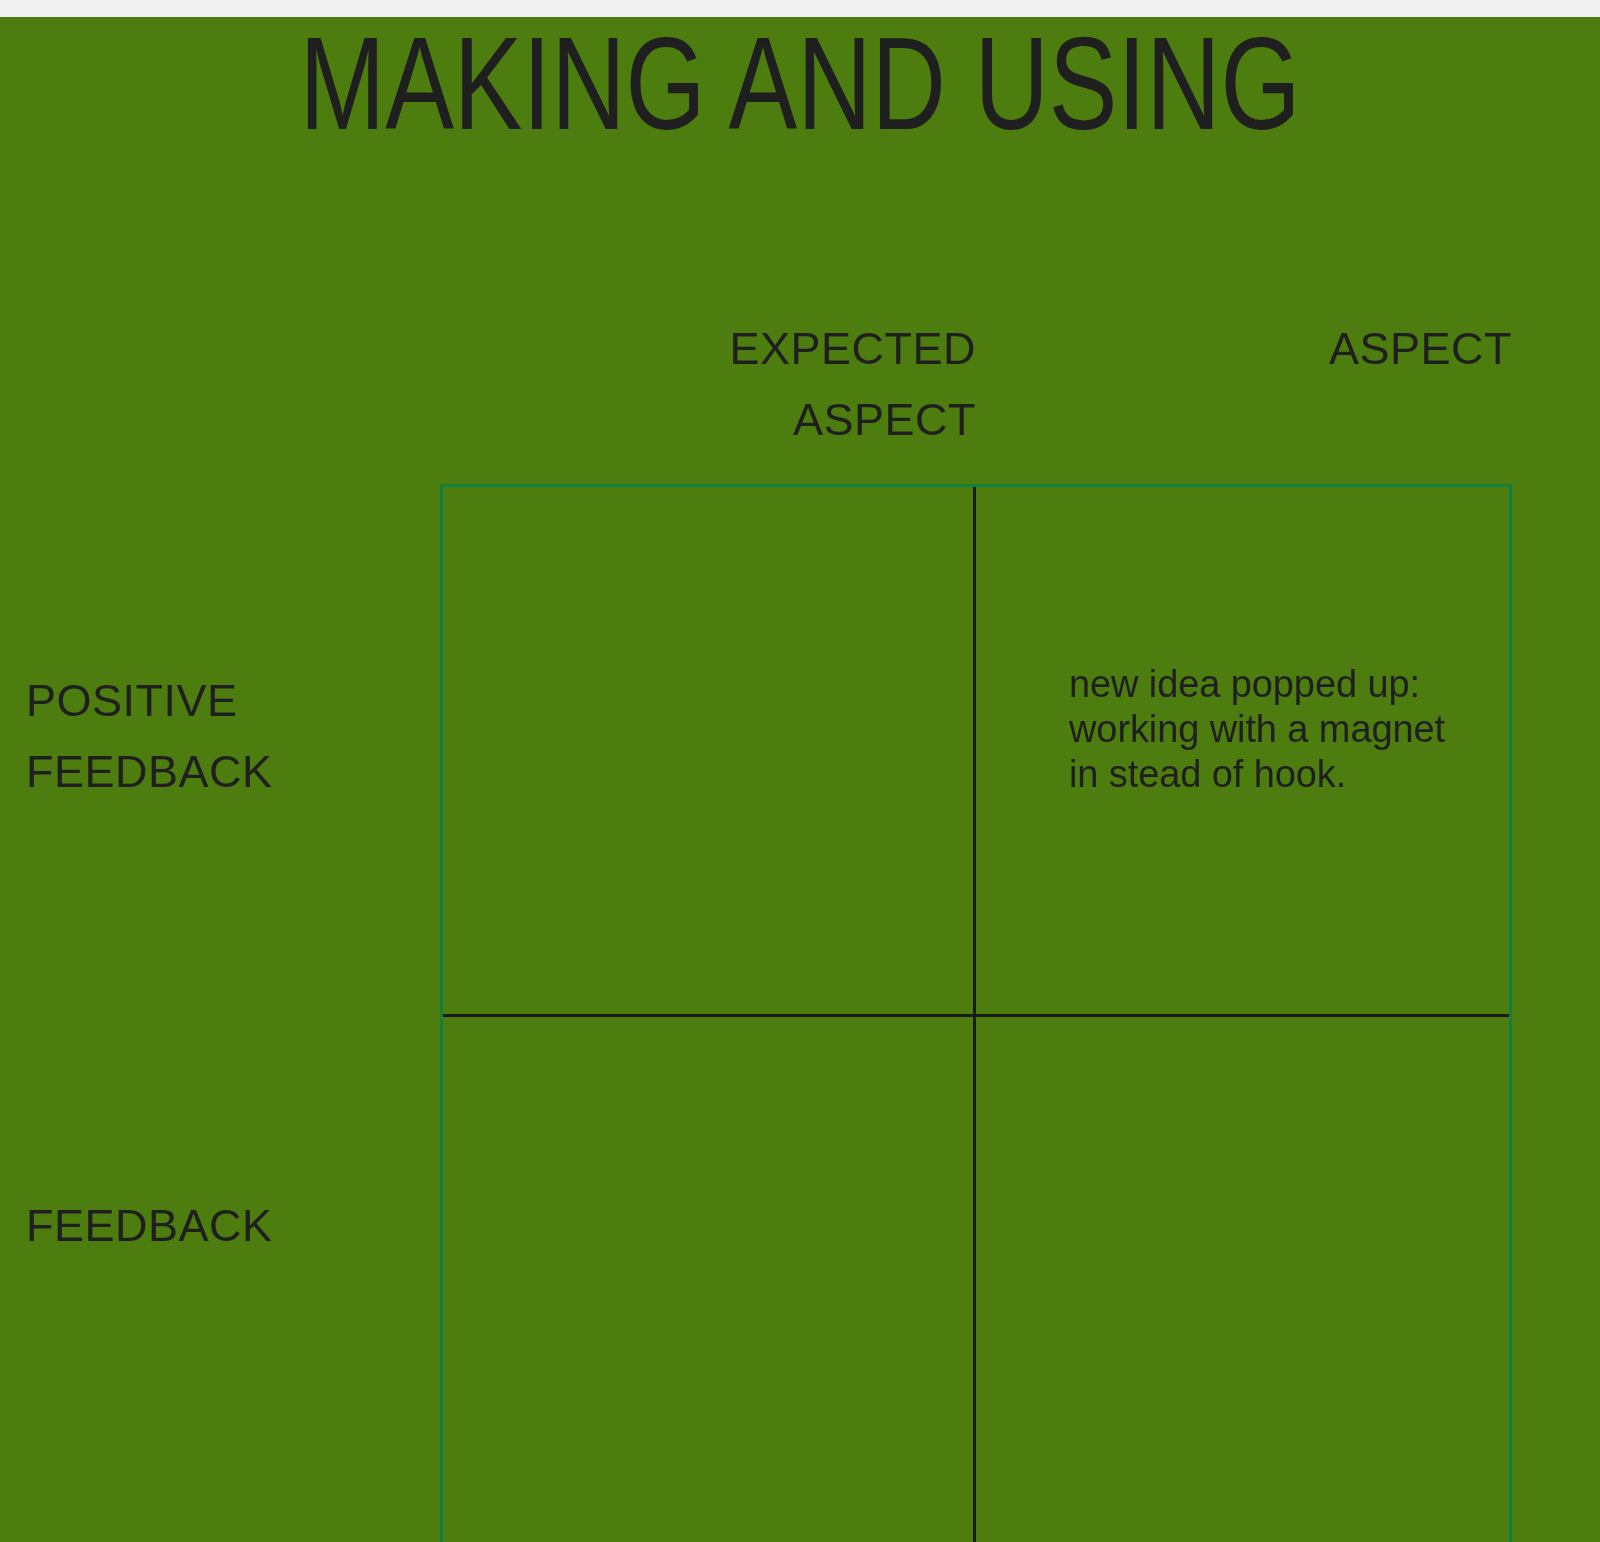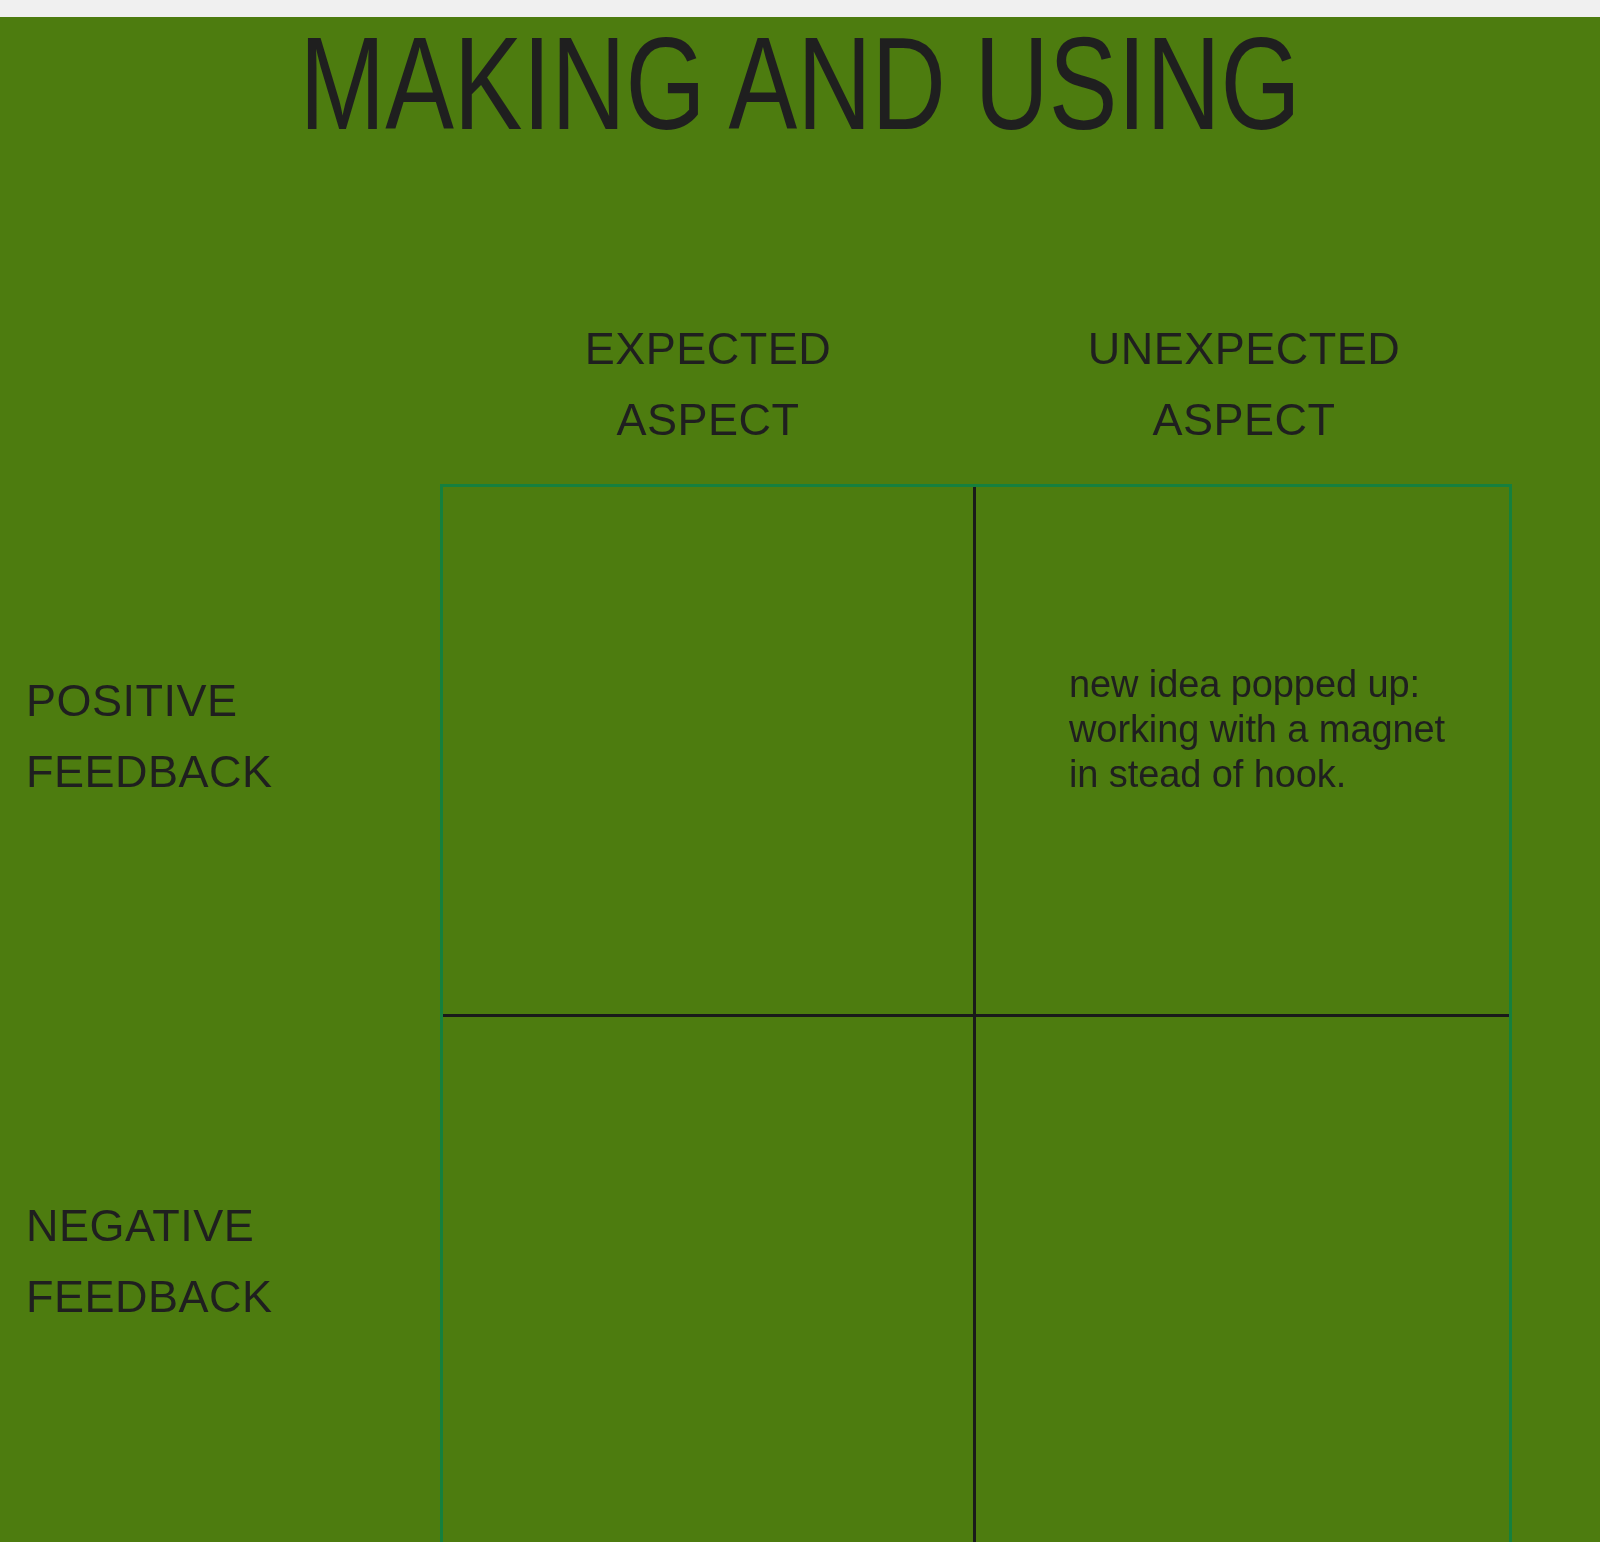--- a/index.html
+++ b/index.html
@@ -45,21 +45,21 @@
   .col-head {
     position: absolute;
     top: 296px;
     font-size: 45px;
     line-height: 71px;
     font-weight: 400;
     text-align: center;
     color: #1f1f1f;
     letter-spacing: 0.5px;
   }
-  .col-head .ln { display: block; }
+  .col-head .ln { display: block; text-align: right; }
   #col-head-expected   { left: 440px; width: 536px; }
   #col-head-unexpected { left: 976px; width: 536px; }
 
   
   .row-label {
     position: absolute;
     left: 26px;
     width: 380px;
     font-size: 45px;
     line-height: 71px;
@@ -118,31 +118,29 @@
 <div id="slide">
 
   <div class="title">MAKING AND USING</div>
 
   <div class="col-head" id="col-head-expected">
     <span class="ln">EXPECTED</span>
     <span class="ln">ASPECT</span>
   </div>
 
   <div class="col-head" id="col-head-unexpected">
-    <span class="ln">UNEXPECTED</span>
     <span class="ln">ASPECT</span>
   </div>
 
   <div class="row-label" id="row-label-positive">
     <span class="ln">POSITIVE</span>
     <span class="ln">FEEDBACK</span>
   </div>
 
   <div class="row-label" id="row-label-negative">
-    <span class="ln">NEGATIVE</span>
     <span class="ln">FEEDBACK</span>
   </div>
 
   <div class="matrix">
 
     <div class="cell br-right br-bottom">
       <div class="cell-text" id="cell-text-pos-exp"></div>
     </div>
 
     <div class="cell br-bottom">

